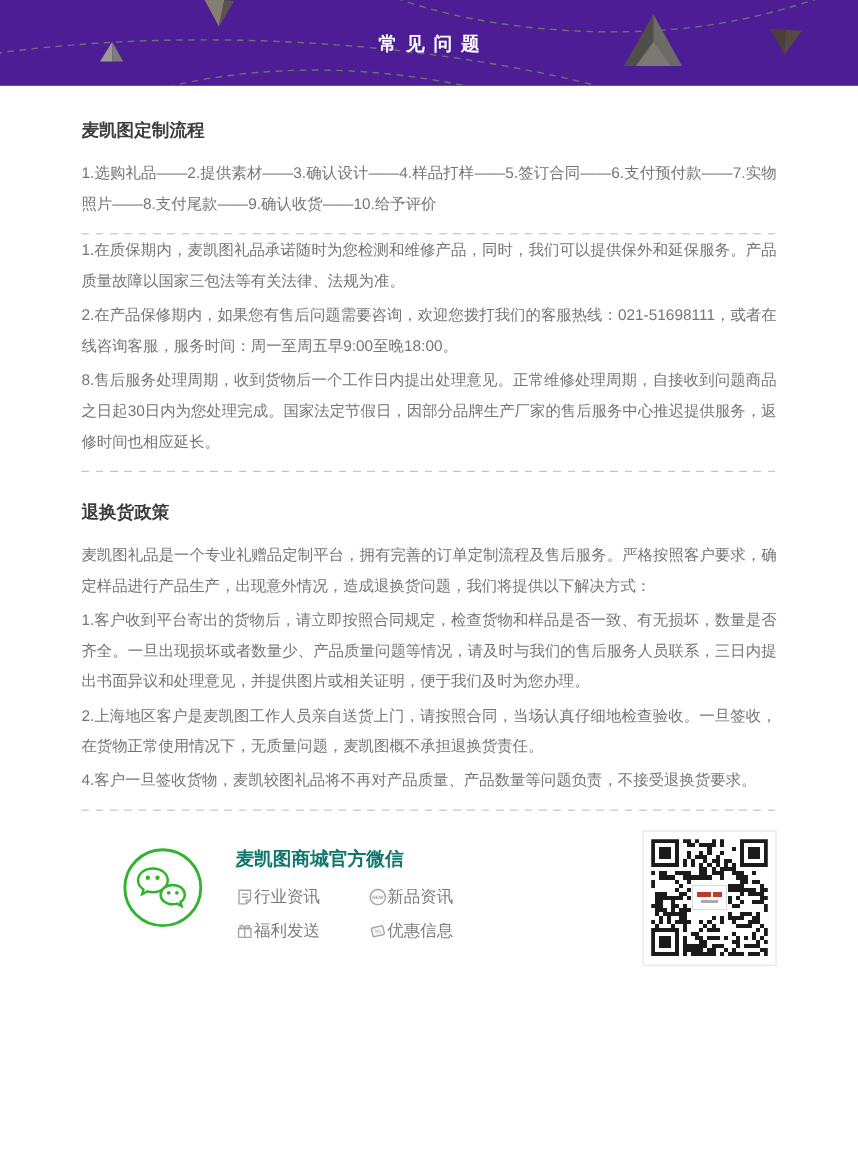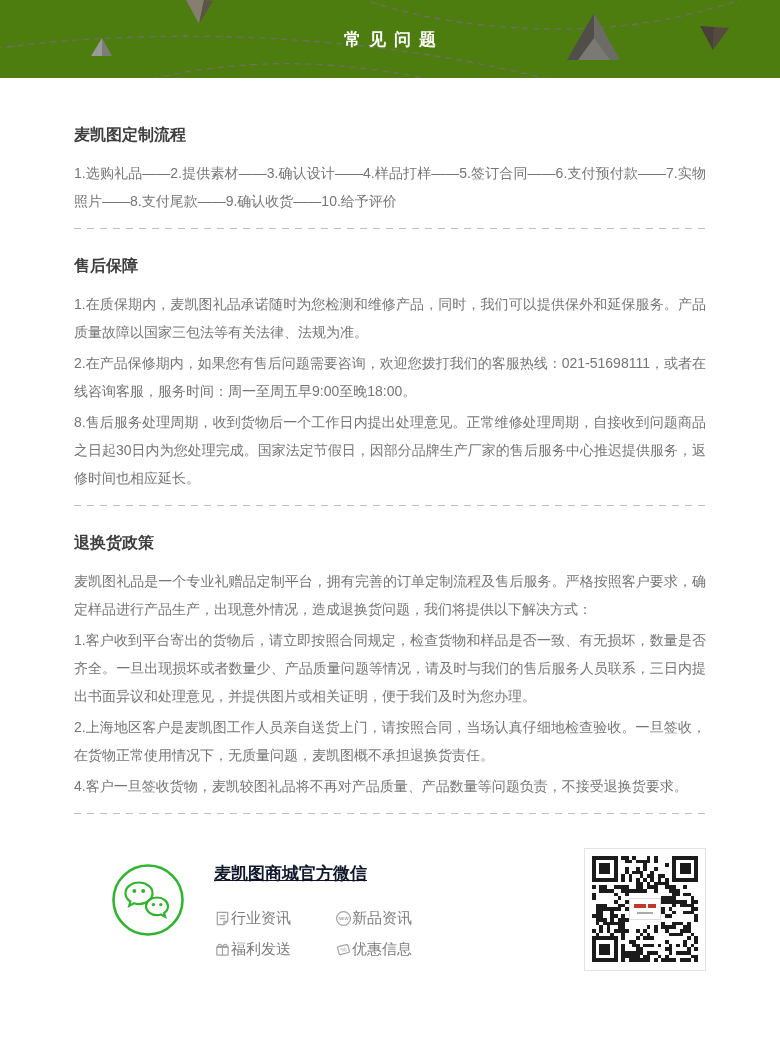--- a/index.html
+++ b/index.html
@@ -7,32 +7,32 @@
   body {
     width: 780px; height: 1050px;
     font-family: "Liberation Sans", "DejaVu Sans", sans-serif;
     overflow: hidden;
     position: relative;
   }
   
   .banner {
     position: relative;
     width: 780px; height: 78px;
-    background: #4d7c0f;
+    background: #4c1d95;
     overflow: hidden;
   }
   .banner svg { position: absolute; left: 0; top: 0; }
   .banner h1 {
     position: absolute; inset: 0;
     display: flex; align-items: center; justify-content: center;
     color: #ffffff; font-size: 17px; font-weight: bold;
     letter-spacing: 8px; text-indent: 8px;
   }
   
-  .content { padding: 16px 74px; }
+  .content { padding: 0 74px; }
   .content h2 {
     padding-top: 27px;
     font-size: 16px; font-weight: bold; color: #3d3d3d;
     margin-bottom: 13px;
   }
   .content section:first-child h2 { padding-top: 31px; }
   .content p {
     font-size: 14px; line-height: 28px; color: #757575;
     margin-bottom: 3px;
     text-align: justify;
@@ -43,23 +43,22 @@
       #bfbfbf 0, #bfbfbf 7px, transparent 7px, transparent 13px);
   }
   
   .footer {
     display: flex; align-items: flex-start;
     padding: 18px 74px 0 110px;
   }
   .wechat-logo { margin-top: 14px; flex: none; }
   .footer-mid { margin-left: 28px; flex: 1; margin-top: 14px; }
   .footer-title {
-    font-size: 17px; font-weight: bold; color: #0f172a;
-    margin-bottom: 24px;
-    text-decoration: underline;
+    font-size: 17px; font-weight: bold; color: #0f766e;
+    margin-bottom: 14px;
   }
   .feature-grid {
     display: grid;
     grid-template-columns: max-content max-content;
     gap: 12px 44px;
   }
   .feature-item { display: flex; align-items: center; }
   .feature-item .ficon { flex: none; display: flex; }
   .feature-item .flabel { font-size: 15px; color: #7c7c7c; }
   .qr-box {
@@ -98,21 +97,20 @@
 
 <main class="content">
 
   <section>
     <h2>麦凯图定制流程</h2>
     <p>1.选购礼品——2.提供素材——3.确认设计——4.样品打样——5.签订合同——6.支付预付款——7.实物照片——8.支付尾款——9.确认收货——10.给予评价</p>
   </section>
   <div class="divider"></div>
 
   <section>
-    <h2>售后保障</h2>
     <p>1.在质保期内，麦凯图礼品承诺随时为您检测和维修产品，同时，我们可以提供保外和延保服务。产品质量故障以国家三包法等有关法律、法规为准。</p>
     <p>2.在产品保修期内，如果您有售后问题需要咨询，欢迎您拨打我们的客服热线：021-51698111，或者在线咨询客服，服务时间：周一至周五早9:00至晚18:00。</p>
     <p>8.售后服务处理周期，收到货物后一个工作日内提出处理意见。正常维修处理周期，自接收到问题商品之日起30日内为您处理完成。国家法定节假日，因部分品牌生产厂家的售后服务中心推迟提供服务，返修时间也相应延长。</p>
   </section>
   <div class="divider"></div>
 
   <section>
     <h2>退换货政策</h2>
     <p>麦凯图礼品是一个专业礼赠品定制平台，拥有完善的订单定制流程及售后服务。严格按照客户要求，确定样品进行产品生产，出现意外情况，造成退换货问题，我们将提供以下解决方式：</p>
     <p>1.客户收到平台寄出的货物后，请立即按照合同规定，检查货物和样品是否一致、有无损坏，数量是否齐全。一旦出现损坏或者数量少、产品质量问题等情况，请及时与我们的售后服务人员联系，三日内提出书面异议和处理意见，并提供图片或相关证明，便于我们及时为您办理。</p>

